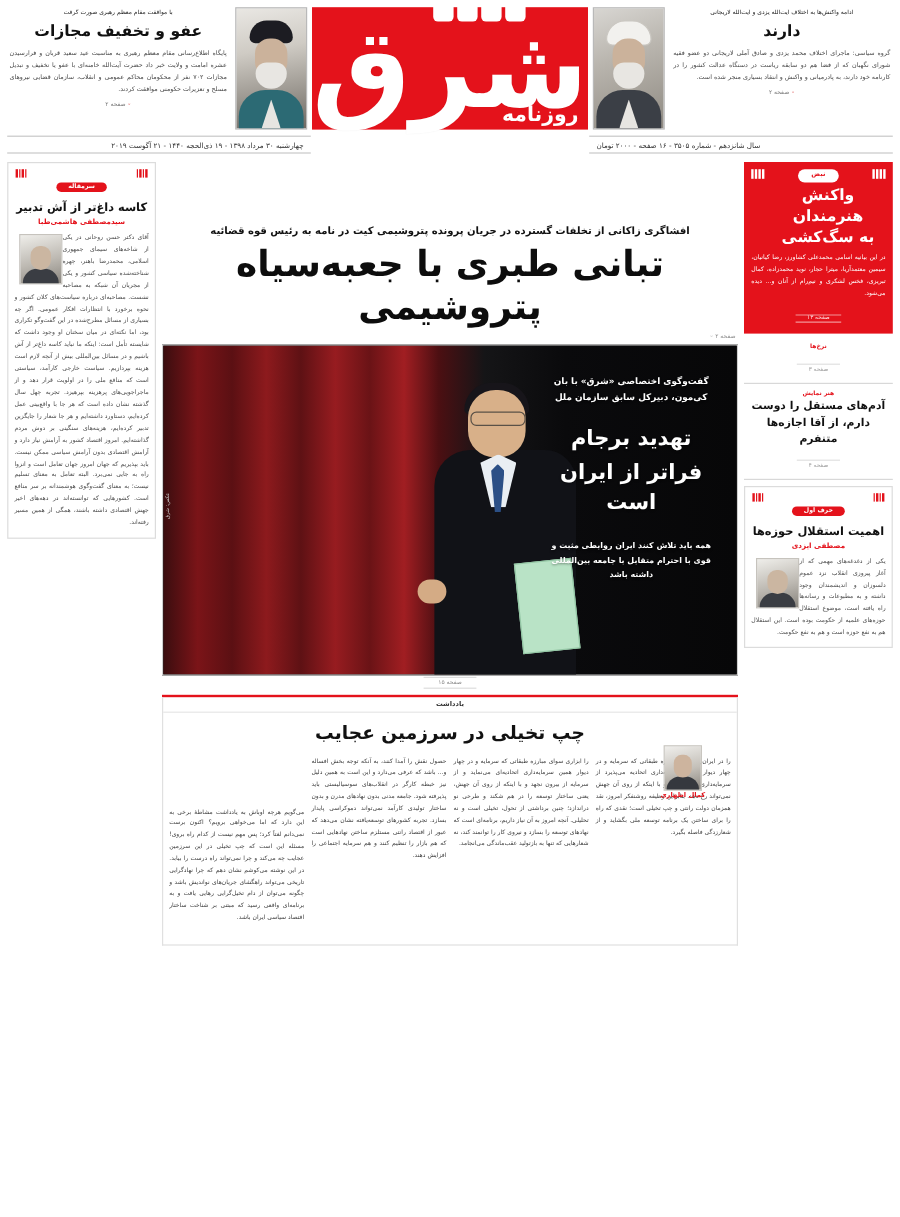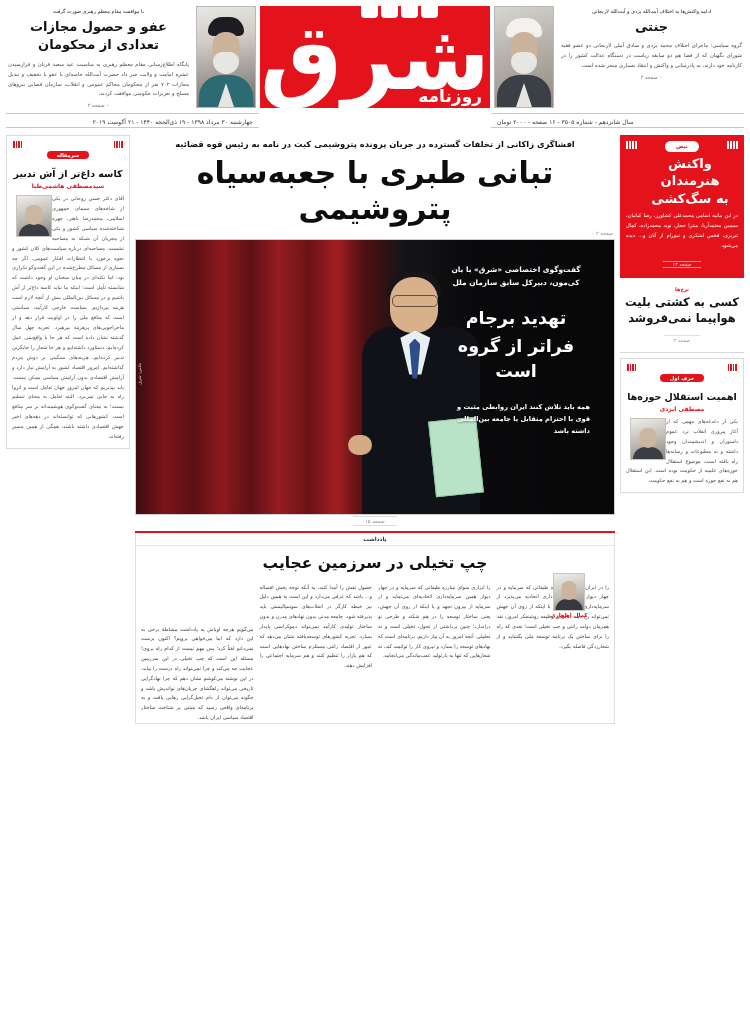--- a/index.html
+++ b/index.html
@@ -200,21 +200,21 @@
   
   .content {
     display: flex;
     flex-direction: row;
     padding: 6px 6px 0 6px;
     box-sizing: border-box;
     gap: 5px;
     height: 880px;
   }
   .col-right { flex: 0 0 124px; }
-  .col-center { flex: 1 1 auto; min-width:0; }
+  .col-center { flex: 1 1 auto; min-width:0;margin-top:48px; }
   .col-left  { flex: 0 0 124px; }
 
   
   .redbox {
     background: #e4121b;
     color: #fff;
     padding: 6px 6px 8px 6px;
     box-sizing: border-box;
     text-align: center;
     position: relative;
@@ -441,21 +441,21 @@
   }
   .photo-credit {
     position:absolute; left: 3px; top: 52%;
     transform: rotate(-90deg);
     transform-origin: left center;
     font-size: 4.2px; color: #cfcfcf; letter-spacing: .3px;
   }
 
   .overlay {
     position: absolute;
-    right: 14px; top: 0;
+    right: 4px; top: 0;
     width: 168px;
     height: 100%;
     padding: 24px 10px 10px 10px;
     box-sizing: border-box;
     color: #fff;
     text-align: center;
     text-shadow: 0 1px 2px rgba(0,0,0,.45);
   }
   .ov-kicker {
     font-size: 7.4px;
@@ -466,41 +466,40 @@
   .ov-head {
     font-size: 17.5px;
     font-weight: bold;
     line-height: 1.42;
     margin-bottom: 18px;
   }
   .ov-sub {
     font-size: 6.6px;
     font-weight: bold;
     line-height: 1.8;
-    text-align: right;
   }
   .photo-pg {
     text-align:center;
     font-size: 5px;
     color: #8a8a8a;
     padding: 3px 0 4px;
   }
   .photo-pg span {
     border-top:1px solid #ddd; border-bottom:1px solid #ddd; padding: 1px 12px;
   }
 
   
   .note-sec {
     border-top: 2px solid #e4121b;
     margin-top: 3px;
   }
   .note-band {
     border: 1px solid #e0e0e0;
     border-top: none;
-    padding: 3px 0 0;
+    padding: 3px 0 16px;
   }
   .note-label {
     text-align:center; font-size: 5.6px; color:#333; font-weight:bold;
     padding-bottom: 3px;
     border-bottom: 1px solid #e6e6e6;
   }
   .note-head {
     text-align: center;
     font-size: 15.5px;
     font-weight: bold;
@@ -577,21 +576,21 @@
 </head>
 <body>
 
 <div class="page">
 
   <div class="masthead">
 
     <div class="mh-side">
       <div class="mh-text">
         <div class="mh-kicker">ادامه واکنش‌ها به اختلاف آیت‌الله یزدی و آیت‌الله لاریجانی</div>
-        <div class="mh-title">جنتی</div>
+        <div class="mh-title">دارند</div>
         <div class="mh-body">گروه سیاسی: ماجرای اختلاف محمد یزدی و صادق آملی لاریجانی دو عضو فقیه شورای نگهبان که از فضا هم دو سابقه ریاست در دستگاه عدالت کشور را در کارنامه خود دارند، به پادرمیانی و واکنش و انتقاد بسیاری منجر شده است.</div>
         <div class="mh-page-ref"><span class="dots">◦</span> <span>صفحه ۲</span></div>
       </div>
       <div class="mh-portrait">
         <div class="pt-turban white"></div>
         <div class="pt-face"></div>
         <div class="pt-beard"></div>
         <div class="pt-body">
             <div class="pt-collar"></div>
           </div>
@@ -612,22 +611,21 @@
       <div class="mh-portrait khamenei">
         <div class="pt-turban"></div>
         <div class="pt-face"></div>
         <div class="pt-beard"></div>
         <div class="pt-body teal">
             <div class="pt-collar"></div>
           </div>
       </div>
       <div class="mh-text">
         <div class="mh-kicker">با موافقت مقام معظم رهبری صورت گرفت</div>
-        <div class="mh-title">عفو و حصول مجازات</div>
-        <div class="mh-title">تعدادی از محکومان</div>
+        <div class="mh-title">عفو و تخفیف مجازات</div>
         <div class="mh-body">پایگاه اطلاع‌رسانی مقام معظم رهبری به مناسبت عید سعید قربان و فرارسیدن عشره امامت و ولایت خبر داد حضرت آیت‌الله خامنه‌ای با عفو یا تخفیف و تبدیل مجازات ۷۰۲ نفر از محکومان محاکم عمومی و انقلاب، سازمان قضایی نیروهای مسلح و تعزیرات حکومتی موافقت کردند.</div>
         <div class="mh-page-ref"><span class="dots">◦</span> <span>صفحه ۲</span></div>
       </div>
     </div>
   </div>
 
   <div class="infobar">
     <div class="cell left">سال شانزدهم - شماره ۳۵۰۵ - ۱۶ صفحه - ۲۰۰۰ تومان</div>
     <div class="spacer"></div>
     <div class="cell right">چهارشنبه ۳۰ مرداد ۱۳۹۸ - ۱۹ ذی‌الحجه ۱۴۴۰ - ۲۱ آگوست ۲۰۱۹</div>
@@ -654,26 +652,30 @@
             </span>
         </div>
         <h2>واکنش هنرمندان</h2>
         <h2 style="margin-top:-3px">به سگ‌کشی</h2>
         <p>در این بیانیه اسامی محمدعلی کشاورز، رضا کیانیان، سیمین معتمدآریا، میترا حجار، نوید محمدزاده، کمال تبریزی، فخس لشکری و نیم‌رام از آنان و... دیده می‌شود.</p>
         <span class="pg-chip">صفحه ۱۳</span>
       </div>
 
       <div class="whitebox">
         <div class="wb-kicker">نرخ‌ها</div>
-        <div class="wb-title">کسی به کشتی بلیت هواپیما نمی‌فروشد</div>
         <div class="wb-pg">صفحه ۳</div>
       </div>
 
 
 
+      <div class="whitebox">
+        <div class="wb-kicker">هنر نمایش</div>
+        <div class="wb-title sm">آدم‌های مستقل را دوست دارم، از آقا اجازه‌ها متنفرم</div>
+        <div class="wb-pg">صفحه ۴</div>
+      </div>
 
       <div class="opinion-box">
         <span class="op-comb r">
             <i></i>
             <i></i>
             <i></i>
             <i></i>
           </span>
         <span class="op-comb l">
             <i></i>
@@ -706,21 +708,21 @@
           <div class="pp-head"></div>
           <div class="pp-glass"></div>
           <div class="pp-shirt"></div>
           <div class="pp-tie"></div>
           <div class="pp-folder"></div>
           <div class="pp-hand"></div>
         </div>
         <div class="overlay">
           <div class="ov-kicker">گفت‌وگوی اختصاصی «شرق» با بان کی‌مون، دبیرکل سابق سازمان ملل</div>
           <div class="ov-head">تهدید برجام</div>
-          <div class="ov-head" style="margin-top:-14px">فراتر از گروه است</div>
+          <div class="ov-head" style="margin-top:-14px">فراتر از ایران است</div>
           <div class="ov-sub">همه باید تلاش کنند ایران روابطی مثبت و قوی با احترام متقابل با جامعه بین‌المللی داشته باشد</div>
         </div>
         <div class="photo-credit">عکس: شرق</div>
       </div>
       <div class="photo-pg"><span>صفحه ۱۵</span></div>
 
       <div class="note-sec">
         <div class="note-band">
           <div class="note-label">یادداشت</div>
           <div class="note-head">چپ تخیلی در سرزمین عجایب</div>

